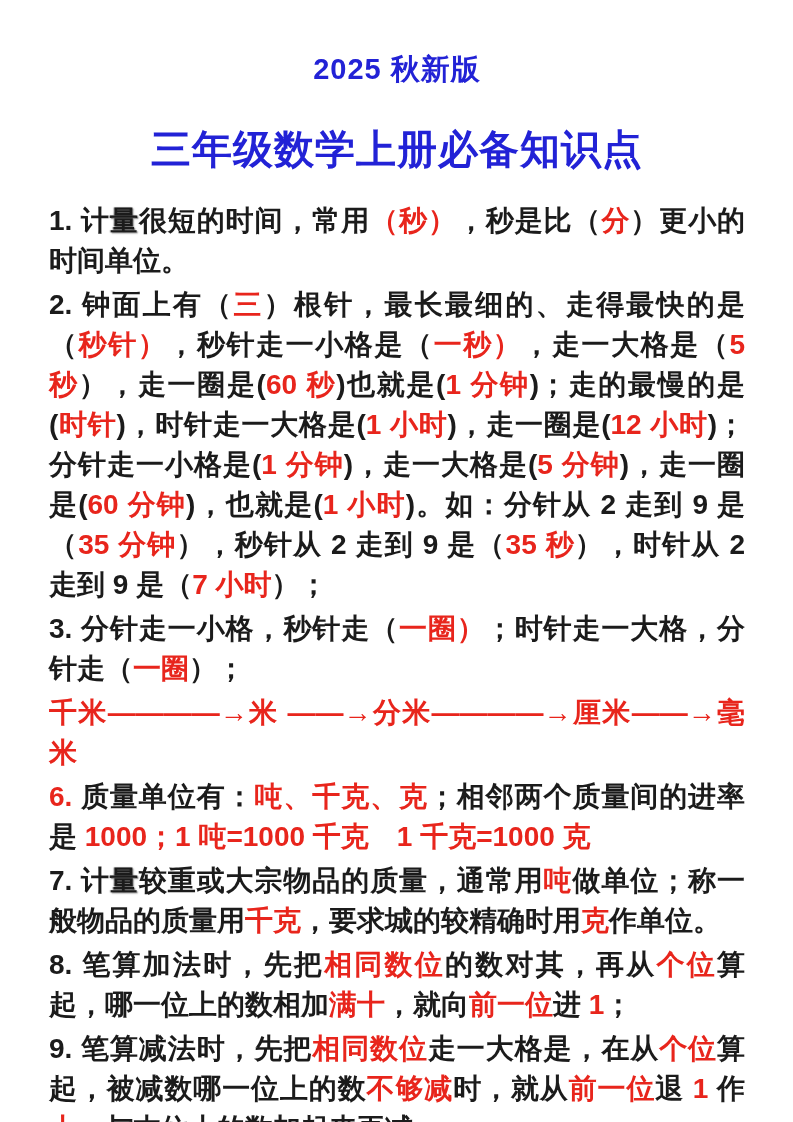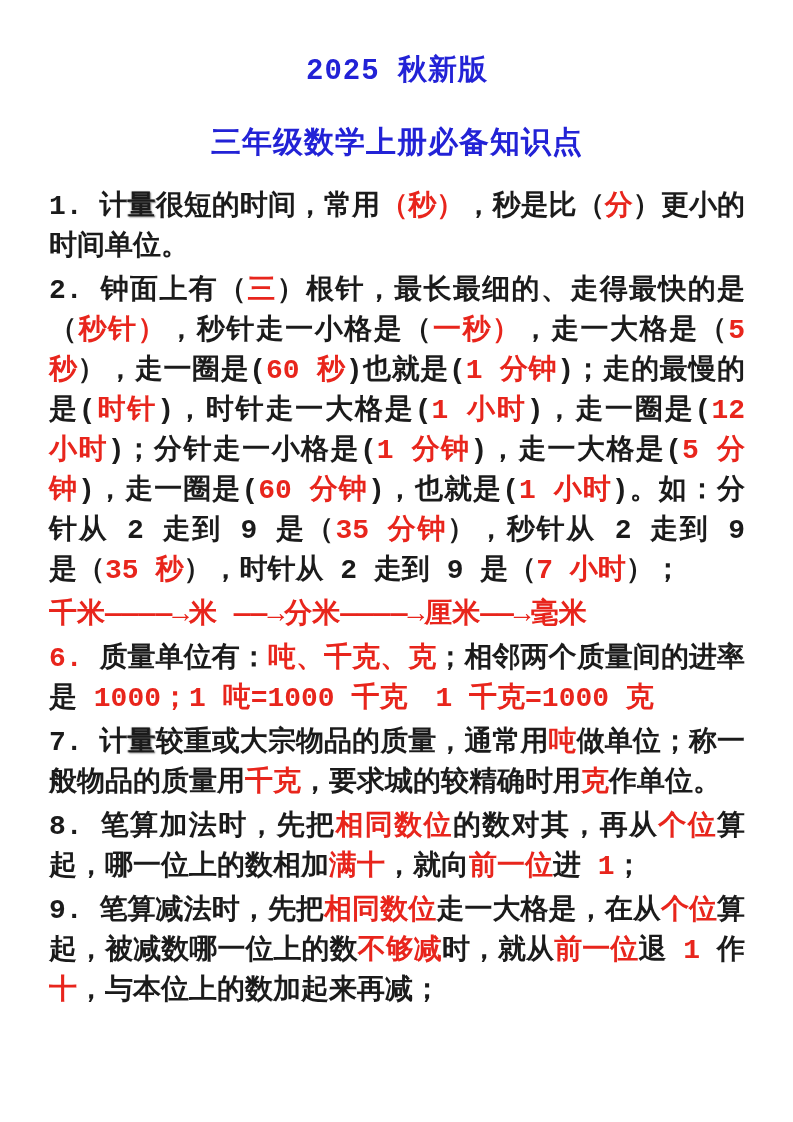--- a/index.html
+++ b/index.html
@@ -8,35 +8,35 @@
     --ink:#1b1b1b;
     --paper:#ffffff;
   }
   html,body{margin:0;padding:0;background:#ffffff;}
   .page{
     width:793px;
     height:1122px;
     box-sizing:border-box;
     background:var(--paper);
     padding:50px 48px 0 49px;
-    font-family:Liberation Mono, monospace;
+    font-family:Liberation Sans, sans-serif;
     overflow:hidden;
   }
   .title1{
     margin:0 0 32px 0;
     text-align:center;
     font-size:29px;
     font-weight:700;
     color:var(--blue);
     letter-spacing:1px;
   }
   .title2{
     margin:0 0 24px 0;
     text-align:center;
-    font-size:30px;
+    font-size:40px;
     font-weight:700;
     color:var(--blue);
     letter-spacing:1px;
   }
   .doc-body{color:var(--ink);}
   .para{
     margin:0 0 4px 0;
     font-size:28px;
     line-height:40px;
     font-weight:600;
@@ -55,19 +55,20 @@
 </style>
 </head>
 <body>
 
 <div class="page">
   <h1 class="title1">2025 秋新版</h1>
   <h2 class="title2">三年级数学上册必备知识点</h2>
   <div class="doc-body">
       <p class="para"><span class="k">1. 计</span><span class="g">量</span><span class="k">很短的时间，常用</span><span class="r">（秒）</span><span class="k">，秒是比（</span><span class="r">分</span><span class="k">）更小的时间单位。</span></p>
       <p class="para"><span class="k">2. 钟面上有（</span><span class="r">三</span><span class="k">）根针，最长最细的、走得最快的是（</span><span class="r">秒针）</span><span class="k">，秒针走一小格是（</span><span class="r">一秒）</span><span class="k">，走一大格是（</span><span class="r">5 秒</span><span class="k">），走一圈是(</span><span class="r">60 秒</span><span class="k">)也就是(</span><span class="r">1 分钟</span><span class="k">)；走的最慢的是(</span><span class="r">时针</span><span class="k">)，时针走一大格是(</span><span class="r">1 小时</span><span class="k">)，走一圈是(</span><span class="r">12 小时</span><span class="k">)；分针走一小格是(</span><span class="r">1 分钟</span><span class="k">)，走一大格是(</span><span class="r">5 分钟</span><span class="k">)，走一圈是(</span><span class="r">60 分钟</span><span class="k">)，也就是(</span><span class="r">1 小时</span><span class="k">)。如：分针从 2 走到 9 是（</span><span class="r">35 分钟</span><span class="k">），秒针从 2 走到 9 是（</span><span class="r">35 秒</span><span class="k">），时针从 2 走到 9 是（</span><span class="r">7 小时</span><span class="k">）；</span></p>
+      <p class="para"><span class="k">3. 分针走一小格，秒针走（</span><span class="r">一圈）</span><span class="k">；时针走一大格，分针走（</span><span class="r">一圈</span><span class="k">）；</span></p>
       <p class="para"><span class="r">千米————→米 ——→分米————→厘米——→毫米</span></p>
       <p class="para"><span class="r">6.</span><span class="k"> 质量单位有：</span><span class="r">吨、千克、克</span><span class="k">；相邻两个质量间的进率是 </span><span class="r">1000；1 吨=1000 千克　1 千克=1000 克</span></p>
       <p class="para"><span class="k">7. 计</span><span class="g">量</span><span class="k">较重或大宗物品的质量，通常用</span><span class="r">吨</span><span class="k">做单位；称一般物品的质量用</span><span class="r">千克</span><span class="k">，要求城的较精确时用</span><span class="r">克</span><span class="k">作单位。</span></p>
       <p class="para"><span class="k">8. 笔算加法时，先把</span><span class="r">相同数位</span><span class="k">的数对其，再从</span><span class="r">个位</span><span class="k">算起，哪一位上的数相加</span><span class="r">满十</span><span class="k">，就向</span><span class="r">前一位</span><span class="k">进 </span><span class="r">1</span><span class="k">；</span></p>
       <p class="para"><span class="k">9. 笔算减法时，先把</span><span class="r">相同数位</span><span class="k">走一大格是，在从</span><span class="r">个位</span><span class="k">算起，被减数哪一位上的数</span><span class="r">不够减</span><span class="k">时，就从</span><span class="r">前一位</span><span class="k">退 </span><span class="r">1</span><span class="k"> 作</span><span class="r">十</span><span class="k">，与本位上的数加起来再减；</span></p>
     </div>
 </div>
 
 </body></html>

